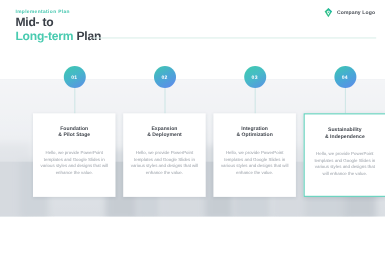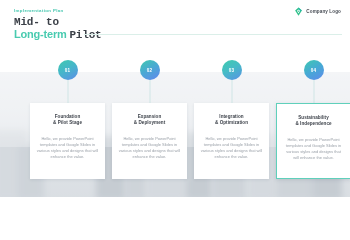--- a/index.html
+++ b/index.html
@@ -46,21 +46,21 @@
     color:#43c6ae;
     text-transform:none;
   }
   .title {
     position:absolute; left:14px; top:16px;
     font-size:11px; line-height:11.5px; font-weight:700;
     color:#3b4048; letter-spacing:-.2px;
     white-space:nowrap;
   }
   .title .teal { color:#49cbb0; font-weight:700; }
-  .title .dark { color:#3b4048; font-weight:700;font-family:Liberation Mono, monospace; }
+  .title .dark { color:#3b4048; font-weight:700; }
 
   .title-rule {
     position:absolute; left:84px; top:33.5px; right:8px; height:1px;
     background:#d8 efe9;
     background:#dbefe9;
   }
 
   
   .logo { position:absolute; right:9px; top:7px; display:flex; align-items:center; gap:3px; }
   .logo-mark { width:9px; height:9px; position:relative; }
@@ -138,21 +138,21 @@
     <div class="blob" style="left:276px; top:74px;  width:40px;  height:54px;"></div>
     <div class="blob d" style="left:312px; top:66px;  width:30px;  height:62px;"></div>
     <div class="haze"></div>
   </div>
 
   <div class="kicker">Implementation Plan</div>
 
   <div class="title">
     <span class="dark">Mid- to</span><br>
     <span class="teal">Long-term</span>
-    <span class="dark">Pilot</span>
+    <span class="dark">Plan</span>
   </div>
 
   <div class="title-rule"></div>
 
   <div class="logo">
     <span class="logo-mark">
       <svg viewBox="0 0 24 24">
         <path d="M12 1 L21 9 L12 23 L3 9 Z" fill="#2fc08a"></path>
         <path d="M12 1 L21 9 L12 14 Z" fill="#27b9a8"></path>
         <path d="M12 6.5 L16 10 L12 17.5 L8 10 Z" fill="#ffffff"></path>

